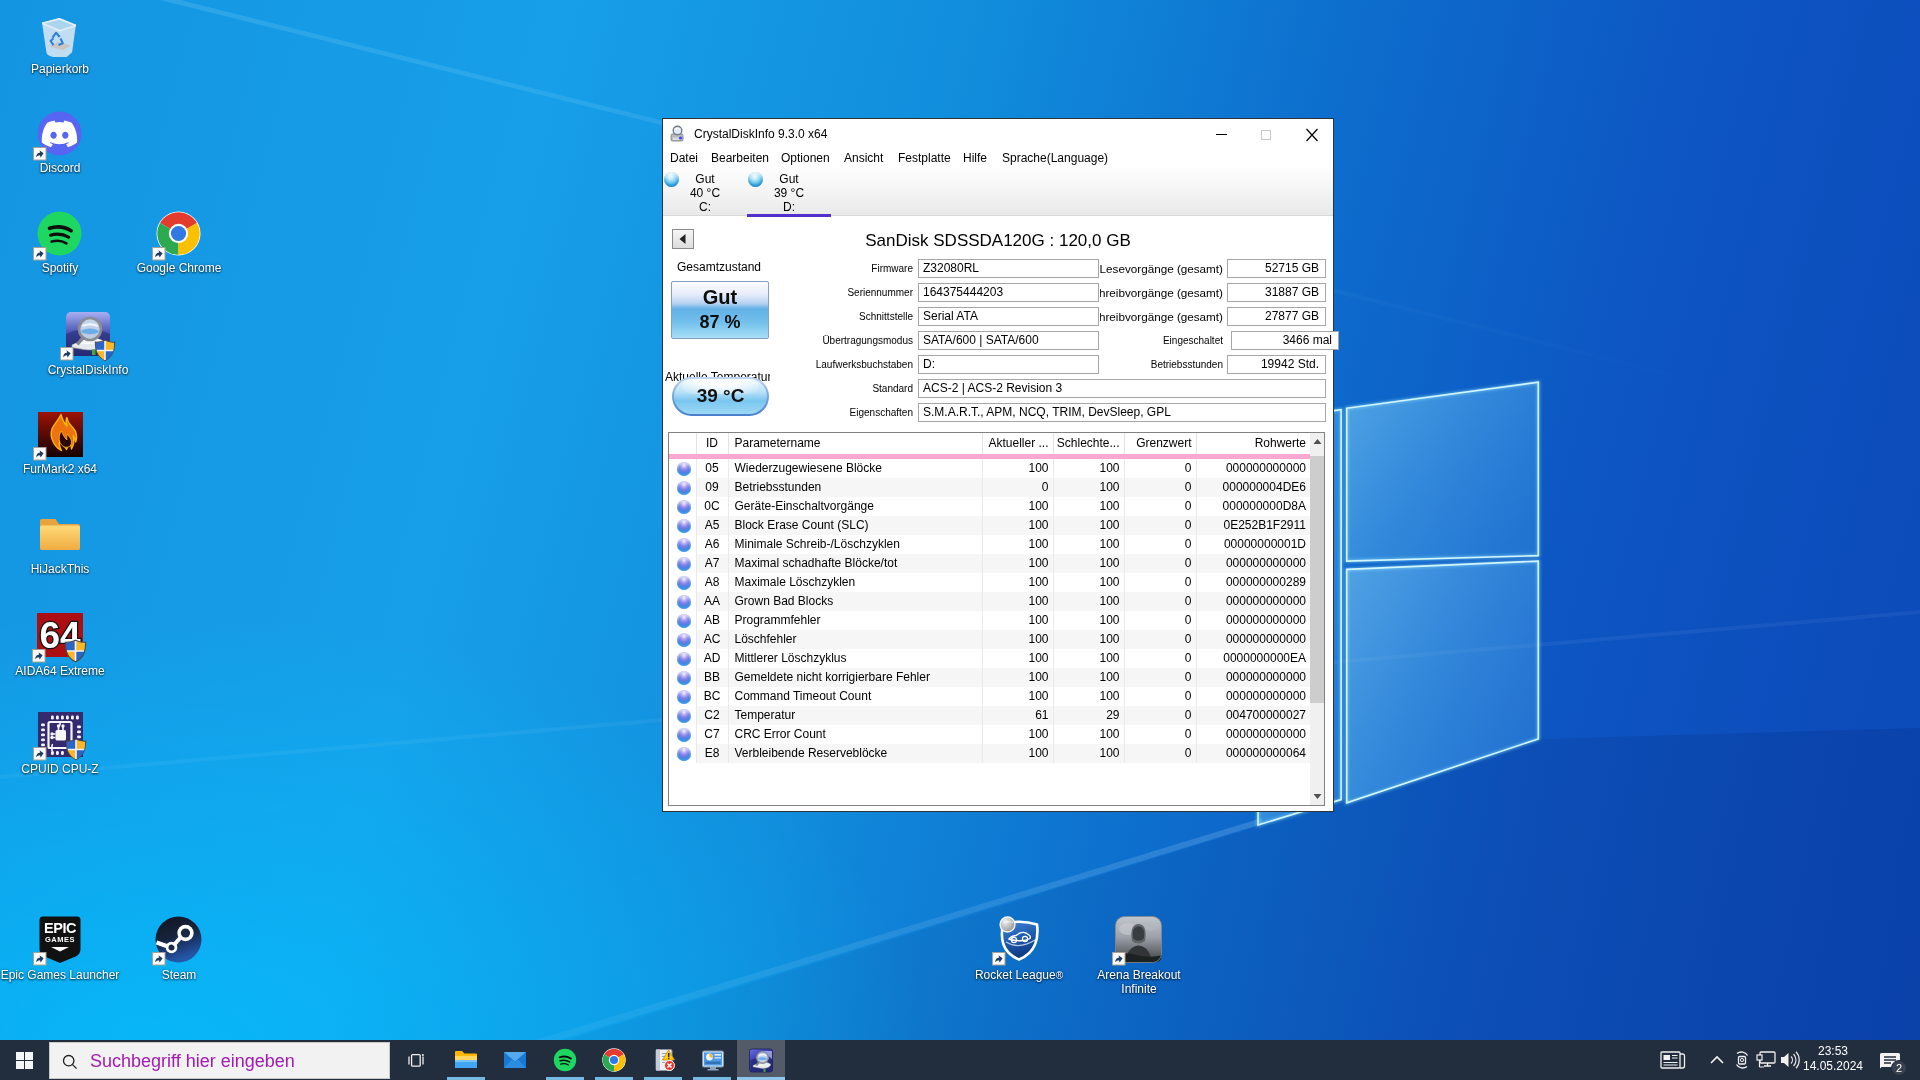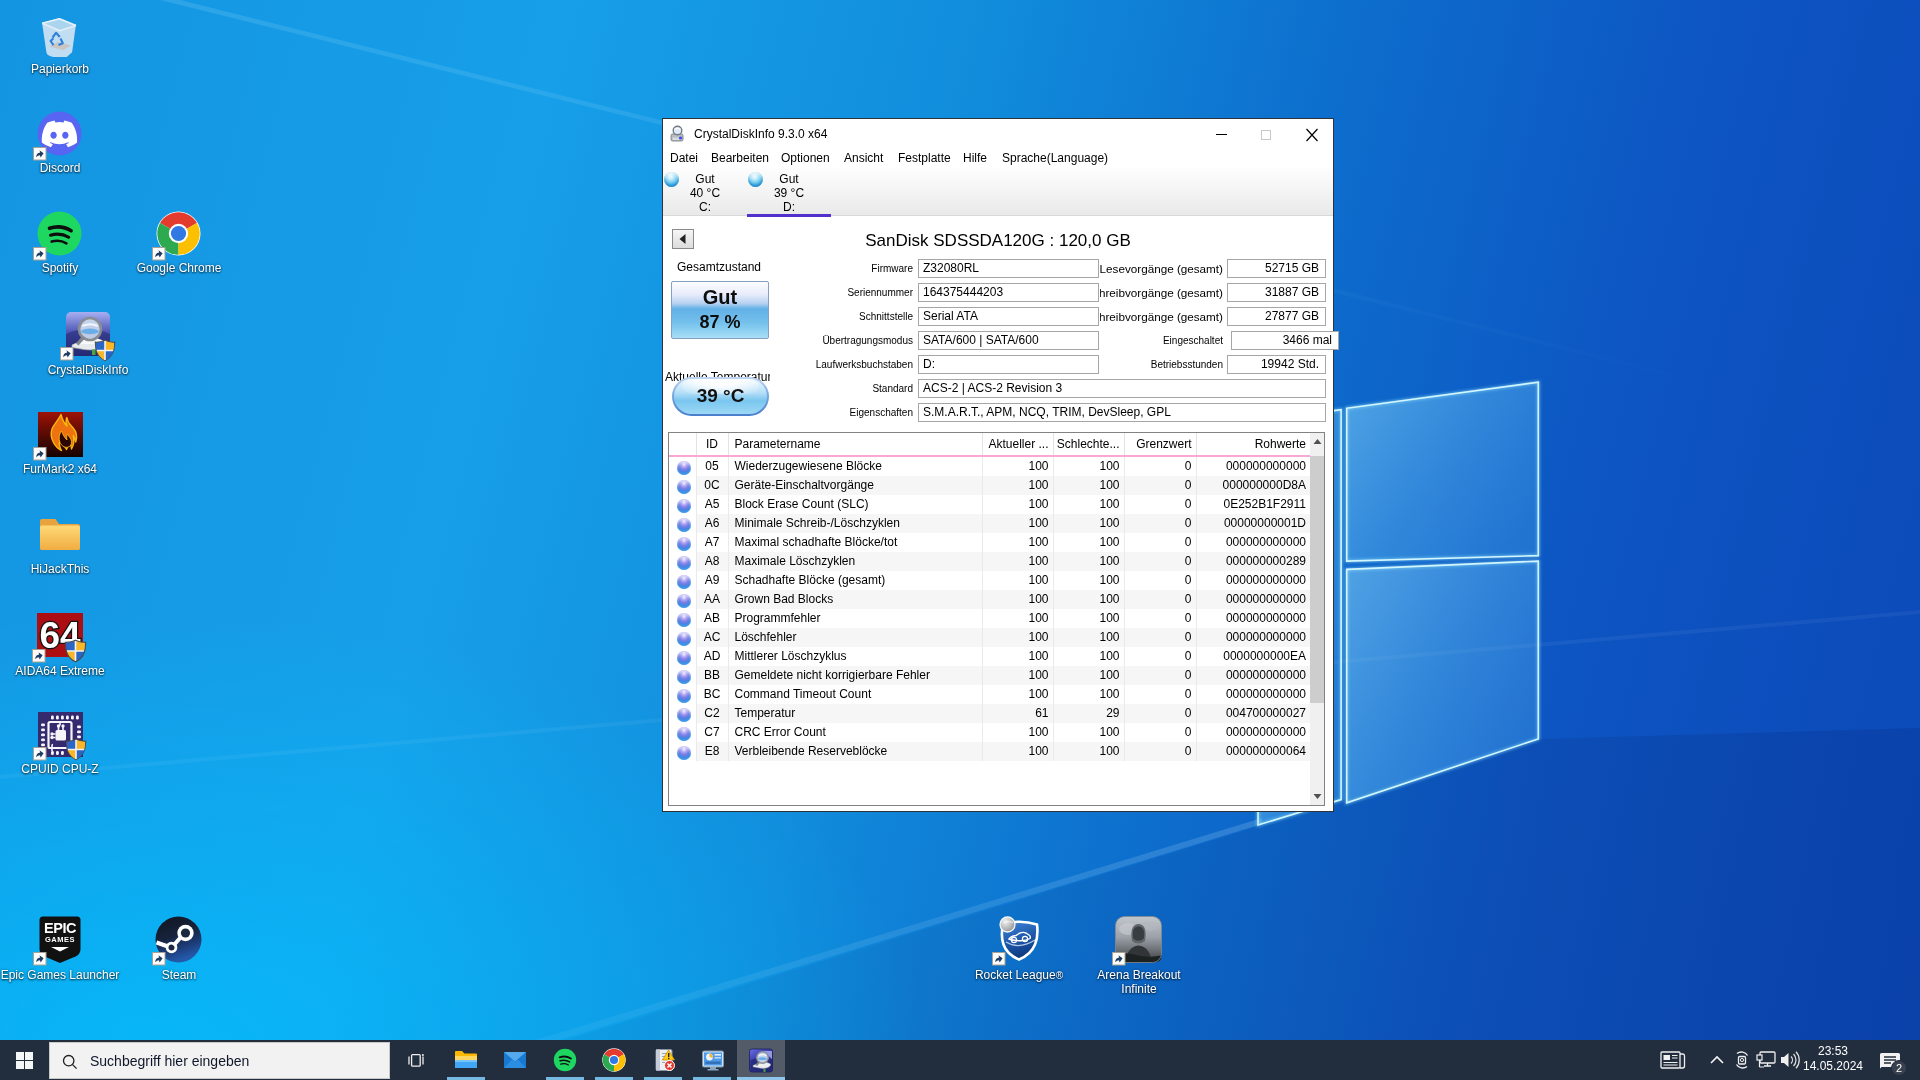--- a/index.html
+++ b/index.html
@@ -18,21 +18,21 @@
   #win .abs { position:absolute; }
   .orb { position:absolute; width:15px; height:15px; border-radius:50%;
     background: radial-gradient(circle at 44% 28%, #f4fcff 0%, #cceefa 20%, #7ed2f2 45%, #39a9e2 72%, #1e90d2 92%, #1b85c6 100%);
     box-shadow: inset 0 -2px 3px rgba(10,110,190,0.5), inset 0 2px 2px rgba(255,255,255,0.7); }
   .flabel { position:absolute; height:19px; font-size:10px; line-height:19px; text-align:right; white-space:nowrap; }
   .fbox { position:absolute; height:19px; border:1px solid #a6a6a6; background:#fff;
     font-size:12px; line-height:17px; padding-left:4px; white-space:nowrap; overflow:hidden; }
   .fbox.num { text-align:right; padding-right:6px; padding-left:0; }
   #smart { position:absolute; left:5px; top:313px; width:657px; height:374px; border:1px solid #828282; background:#fff; overflow:hidden; }
   #smart table { border-collapse:collapse; table-layout:fixed; width:641px; font-size:12px; }
-  #smart th { height:23px; font-weight:normal; background:#fff; border-right:1px solid #e3e3e3; border-bottom:2px solid #f9a8d4; padding:0; }
+  #smart th { height:23px; font-weight:normal; background:#fff; border-right:1px solid #e3e3e3; border-bottom:5px solid #f9a8d4; padding:0; }
   #smart td { height:19px; padding:0; line-height:19px; border-right:1px solid #eaeaea; }
   #smart td:last-child { border-right:none; }
   #smart tbody tr:nth-child(even) td:first-child { background:#fff; }
   #smart tbody tr:nth-child(even) td { background:#f6f6f6; }
   #smart .c { text-align:center; } #smart .l { text-align:left; padding-left:6px; }
   #smart .r { text-align:right; padding-right:4px; }
   .orb2 { display:block; width:14px; height:14px; border-radius:50%; margin:2.5px 0 0 8px;
     background: radial-gradient(circle at 50% 24%, #f4f1ff 0%, #b4aaf2 20%, #7e80e8 40%, #4a7ede 62%, #3f9eea 84%, #5ab8f0 100%);
     box-shadow: inset 0 -2px 3px rgba(60,160,240,0.55), inset 0 2px 2px rgba(255,255,255,0.6); }
   #tb { position:absolute; left:0; top:1040px; width:1920px; height:40px; background:#222d3d; }
@@ -518,20 +518,31 @@
             <td class="l">Wiederzugewiesene Blöcke</td>
             <td class="r">100</td>
             <td class="r">100</td>
             <td class="r">0</td>
             <td class="r">000000000000</td>
           </tr>
       <tr>
             <td>
               <span class="orb2"></span>
             </td>
+            <td class="c">09</td>
+            <td class="l">Betriebsstunden</td>
+            <td class="r">0</td>
+            <td class="r">100</td>
+            <td class="r">0</td>
+            <td class="r">000000004DE6</td>
+          </tr>
+      <tr>
+            <td>
+              <span class="orb2"></span>
+            </td>
             <td class="c">0C</td>
             <td class="l">Geräte-Einschaltvorgänge</td>
             <td class="r">100</td>
             <td class="r">100</td>
             <td class="r">0</td>
             <td class="r">000000000D8A</td>
           </tr>
       <tr>
             <td>
               <span class="orb2"></span>
@@ -568,31 +579,20 @@
       <tr>
             <td>
               <span class="orb2"></span>
             </td>
             <td class="c">A8</td>
             <td class="l">Maximale Löschzyklen</td>
             <td class="r">100</td>
             <td class="r">100</td>
             <td class="r">0</td>
             <td class="r">000000000289</td>
-          </tr>
-      <tr>
-            <td>
-              <span class="orb2"></span>
-            </td>
-            <td class="c">A9</td>
-            <td class="l">Schadhafte Blöcke (gesamt)</td>
-            <td class="r">100</td>
-            <td class="r">100</td>
-            <td class="r">0</td>
-            <td class="r">000000000000</td>
           </tr>
       <tr>
             <td>
               <span class="orb2"></span>
             </td>
             <td class="c">AA</td>
             <td class="l">Grown Bad Blocks</td>
             <td class="r">100</td>
             <td class="r">100</td>
             <td class="r">0</td>
@@ -708,21 +708,21 @@
       <rect x="9" y="0" width="8" height="8" fill="#f5f6f7"></rect>
     <rect x="0" y="9" width="8" height="8" fill="#f5f6f7"></rect>
       <rect x="9" y="9" width="8" height="8" fill="#f5f6f7"></rect>
   </svg>
 
   <div style="position:absolute;left:49px;top:2px;width:341px;height:37px;background:#f2f2f2;border:1px solid #c8c8c8;">
     <svg style="position:absolute;left:12px;top:11px" width="16" height="16" viewBox="0 0 16 16">
       <circle cx="6.7" cy="6.7" r="5.2" stroke="#1f1f1f" stroke-width="1.3" fill="none"></circle>
       <line x1="10.6" y1="10.6" x2="14.6" y2="14.6" stroke="#1f1f1f" stroke-width="1.3"></line>
     </svg>
-    <span style="position:absolute;left:40px;top:0;line-height:36px;font-size:14px;color:#0f172a">Suchbegriff hier eingeben</span>
+    <span style="position:absolute;left:40px;top:0;line-height:36px;font-size:18px;color:#a21caf">Suchbegriff hier eingeben</span>
   </div>
 
   <svg style="position:absolute;left:407px;top:12px" width="18" height="17" viewBox="0 0 18 17">
     <rect x="4.6" y="2.6" width="8.6" height="11.6" rx="1" stroke="#f0f0f0" stroke-width="1.3" fill="none"></rect>
     <path d="M2 4.5 V12.5 M16 4.5 V12.5" stroke="#f0f0f0" stroke-width="1.3"></path>
     <circle cx="15.9" cy="3" r="1" fill="#f0f0f0"></circle>
   </svg>
 
   <svg style="position:absolute;left:454px;top:8px" width="24" height="24" viewBox="0 0 24 24">
     <path d="M1 4 Q1 3 2 3 L8 3 L10.5 5.5 L22 5.5 Q23 5.5 23 6.5 L23 8 L1 8 Z" fill="#ffb900"></path>

